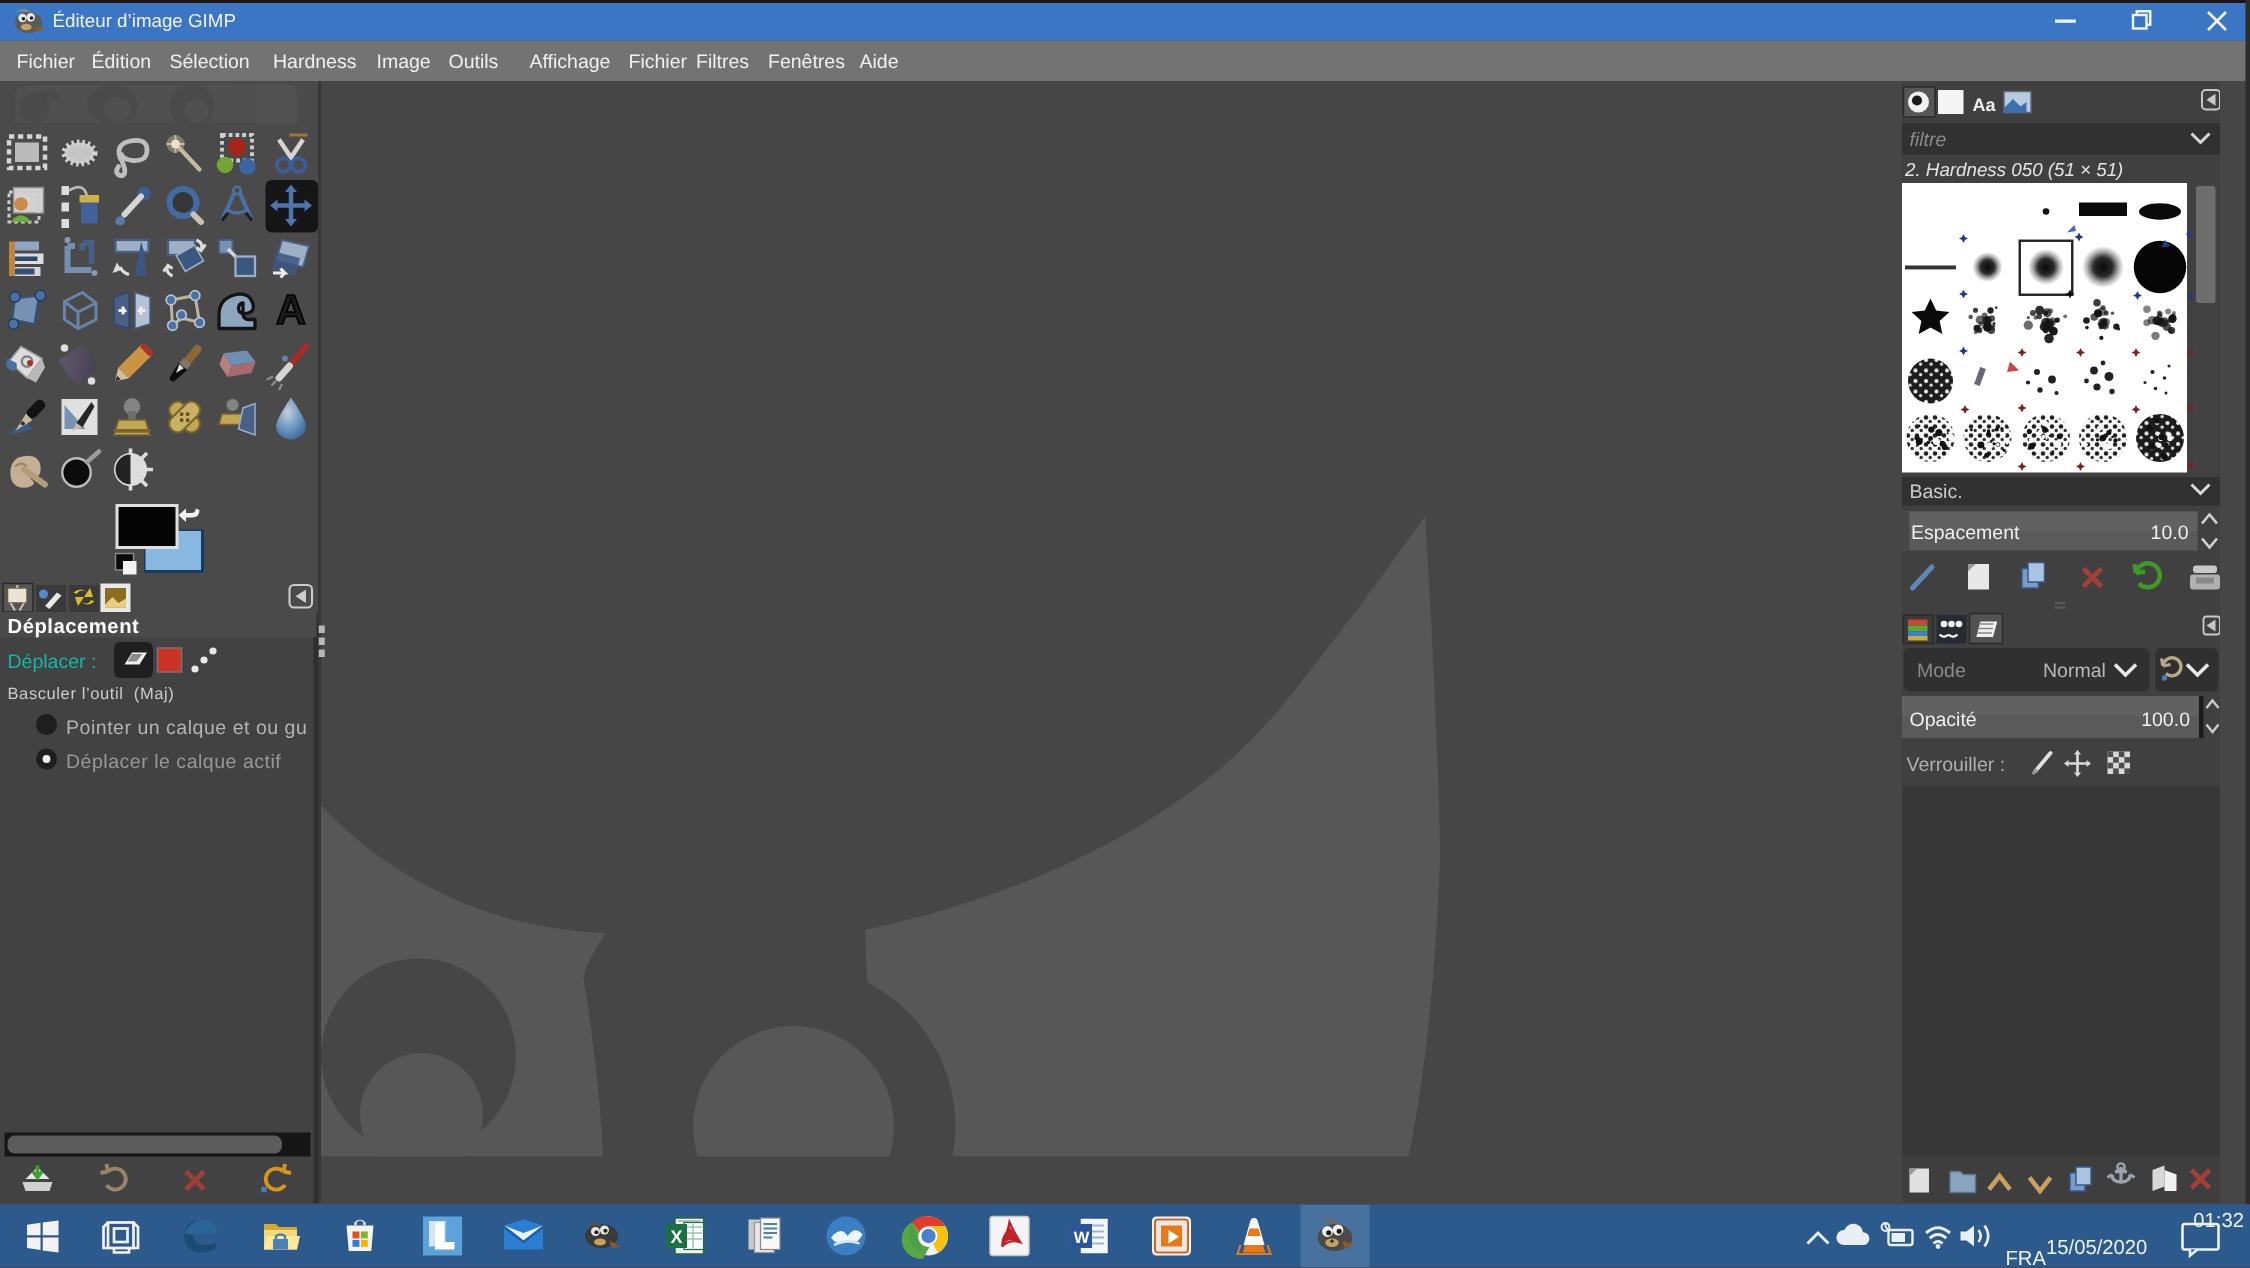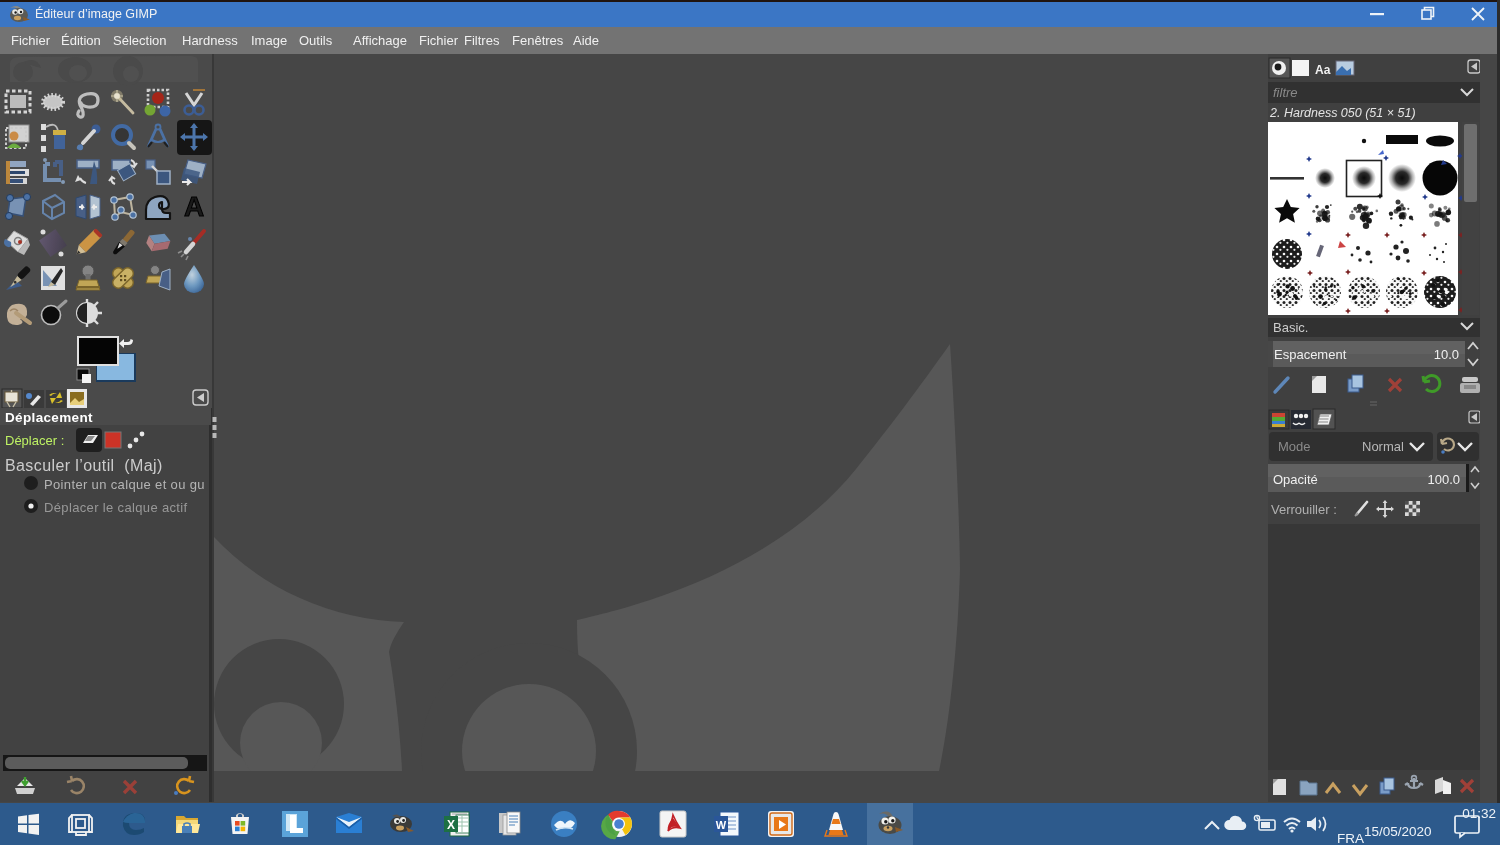--- a/index.html
+++ b/index.html
@@ -431,22 +431,22 @@
           <path d="M15,788 h20 l-2,6 h-16 z" fill="#d0d0d0"></path>
           <path d="M25,777 v7 m-3,-3 l3,4 l3,-4" stroke="#3fa030" stroke-width="2.4" fill="none"></path>
           <path d="M72,781 a7,7 0 1 1 -1,9 M72,781 l-1,-5 m1,5 l-5,1" stroke="#9a8468" stroke-width="2.6" fill="none"></path>
           <path d="M124,781 l12,12 m0,-12 l-12,12" stroke="#9a4038" stroke-width="3.4"></path>
           <path d="M189,781 a7,7 0 1 0 1,9 M189,781 l1,-5 m-1,5 l5,1" stroke="#d8941e" stroke-width="2.6" fill="none"></path>
           <circle cx="176" cy="793" r="2" fill="#4a7cc0"></circle>
         </g>
       </g>
     </svg>
     <div class="abs" style="left:5px;top:356px;color:#ffffff;font-size:13.5px;font-weight:bold;letter-spacing:0.35px;width:210px">Déplacement</div>
-    <div class="abs" style="left:5px;top:379px;color:#bef264;font-size:13px">Déplacer&nbsp;:</div>
-    <div class="abs" style="left:5px;top:403px;color:#cccccc;font-size:16px;letter-spacing:0.4px">Basculer l’outil&nbsp;&nbsp;(Maj)</div>
+    <div class="abs" style="left:5px;top:379px;color:#14b8a6;font-size:13px">Déplacer&nbsp;:</div>
+    <div class="abs" style="left:5px;top:403px;color:#cccccc;font-size:11px;letter-spacing:0.4px">Basculer l’outil&nbsp;&nbsp;(Maj)</div>
     <div class="abs" style="left:44px;top:423px;color:#b4b4b4;font-size:13px;letter-spacing:0.35px;width:164px;white-space:nowrap;overflow:hidden">Pointer un calque et ou gu</div>
     <div class="abs" style="left:44px;top:446px;color:#989898;font-size:13px;letter-spacing:0.35px">Déplacer le calque actif</div>
   </div>
   <div class="abs" id="rightcol">
     <svg width="212" height="748" viewBox="1288 54 212 748" style="position:absolute;left:0;top:0">
       <defs>
         <pattern id="speck" width="7" height="7" patternUnits="userSpaceOnUse">
           <rect width="7" height="7" fill="#1c1c1c"></rect>
           <circle cx="2" cy="2" r="1.3" fill="#f8f8f8"></circle>
           <circle cx="5.4" cy="4.8" r="1.1" fill="#e8e8e8"></circle>

